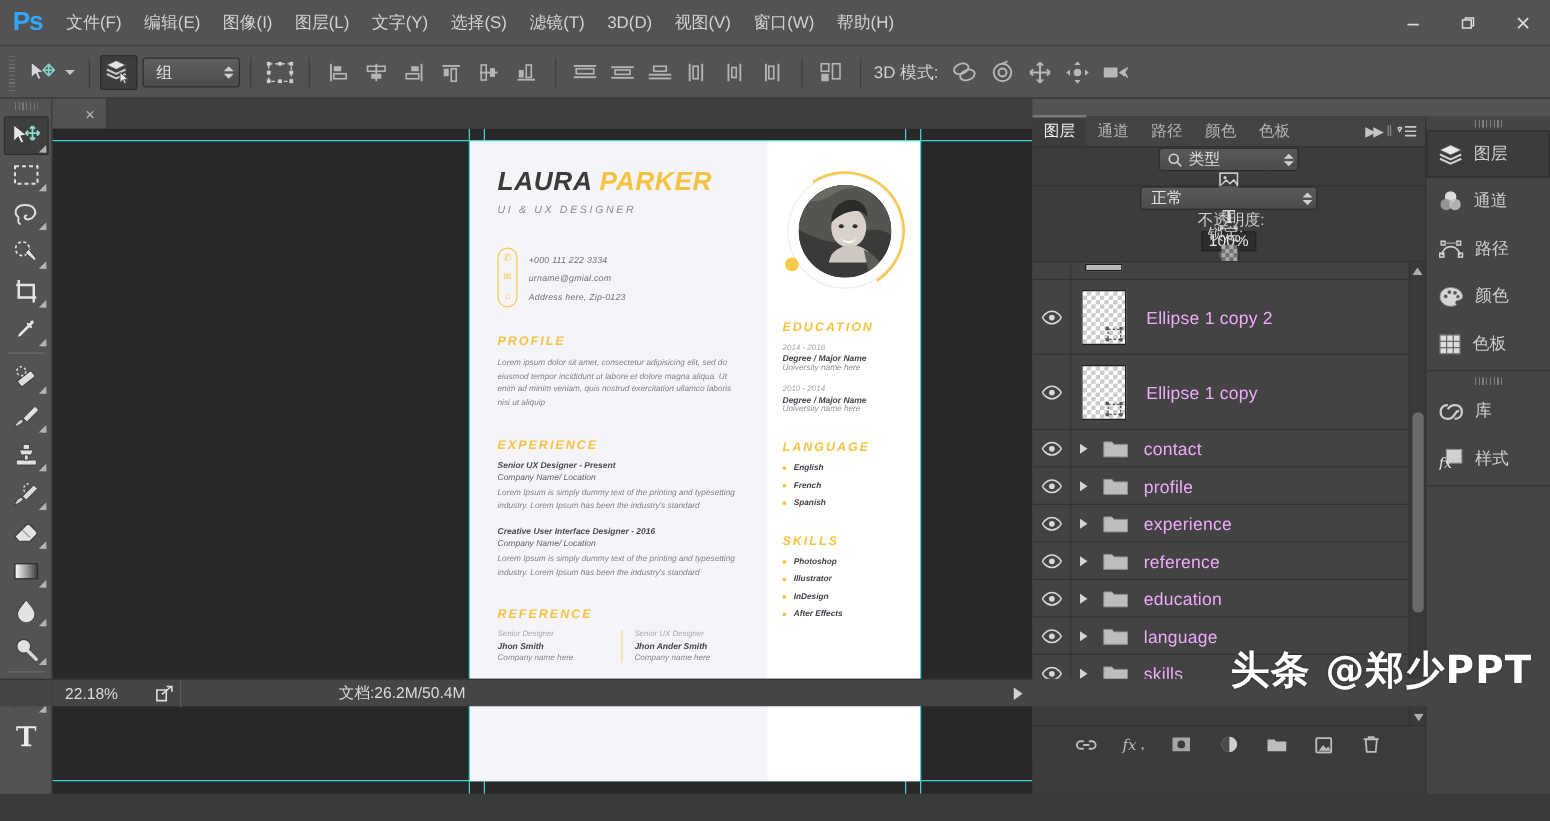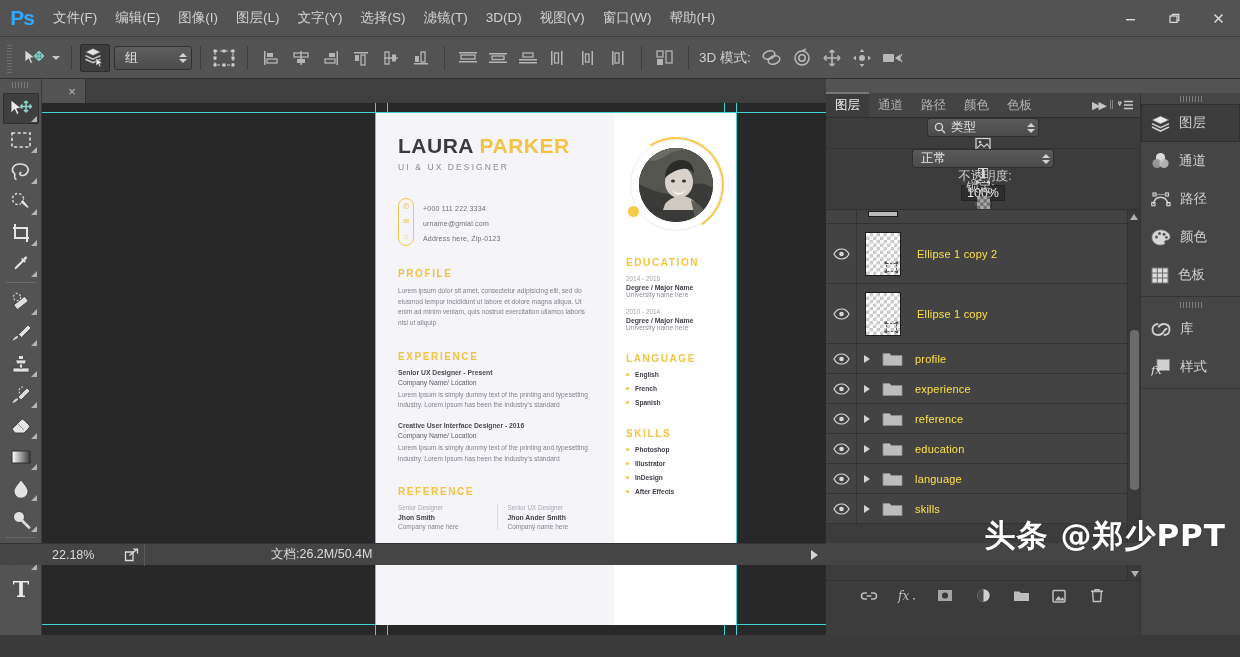--- a/index.html
+++ b/index.html
@@ -104,21 +104,21 @@
 
   
   .canvas-area {
     position:absolute; left:42px; top:103px; width:784px; height:532px;
     background:#282828; overflow:hidden;
   }
   .guide-h { position:absolute; left:0; width:100%; height:1px; background:#41d4d4; }
   .guide-v { position:absolute; top:0; height:100%; width:1px; background:#41d4d4; }
   .doc-paper {
     position:absolute; left:334px; top:10px; width:360px; height:512px;
-    background:#f7f7fb; display:flex; overflow:hidden;
+    background:#f7f7fb; display:flex; overflow:hidden;font-style:italic;
   }
 
   
   .rz-left { width:238px; background:#f4f4f9; padding:22px 18px 0 22px; }
   .rz-right { width:122px; background:#ffffff; padding:22px 10px 0 12px; }
   .rz-name { font-size:21px; font-weight:bold; letter-spacing:.5px; line-height:1; color:#3b3b3b; }
   .rz-name .last { color:#f5c342; font-weight:bold; }
   .rz-sub { font-size:8.5px; letter-spacing:2.1px; color:#8a8a93; margin-top:6px; }
   .rz-contact { margin-top:26px; display:flex; gap:9px; }
   .rz-icons {
@@ -197,21 +197,21 @@
   .lock-ic { width:24px; height:22px; display:flex; align-items:center; justify-content:center; color:#b9b9b9; }
   .rp-divider { height:1px; background:#343434; }
 
   
   .layers {
     position:relative; height:371px; background:#3c3c3c; overflow:hidden;
     border-top:1px solid #323232;
   }
   .layer-row {
     display:flex; align-items:center; height:30px; border-bottom:1px solid #333;
-    background:#434343; color:#fde047; font-size:11px;
+    background:#434343; color:#f0abfc; font-size:14px;
   }
   .layer-row.tall { height:60px; }
   .eye-cell {
     width:31px; height:100%; display:flex; align-items:center; justify-content:center;
     border-right:1px solid #353535; flex:none;
   }
   .tri-cell { width:20px; display:flex; align-items:center; justify-content:center; flex:none; }
   .tri {
     width:0;height:0;border-top:4.5px solid transparent;border-bottom:4.5px solid transparent;
     border-left:6px solid #d4d4d4;
@@ -979,20 +979,37 @@
               </svg>
             </div>
             <div class="tri-cell">
               <span class="tri"></span>
             </div>
             <div class="folder-ic">
               <svg width="21" height="16" viewBox="0 0 21 16">
                 <path d="M1 2.5 h6.6 l1.7 2 H20 V14.5 H1 Z" fill="#bdbdbd" stroke="#8d8d8d" stroke-width=".8"></path>
               </svg>
             </div>
+            <div class="layer-name">contact</div>
+          </div>
+          <div class="layer-row">
+            <div class="eye-cell">
+              <svg width="17" height="12" viewBox="0 0 17 12">
+                <path d="M8.5 1 C3.5 1 1 6 1 6 s2.5 5 7.5 5 S16 6 16 6 S13.5 1 8.5 1 Z" fill="none" stroke="#d8d8d8" stroke-width="1.2"></path>
+                <circle cx="8.5" cy="6" r="2.3" fill="#d8d8d8"></circle>
+              </svg>
+            </div>
+            <div class="tri-cell">
+              <span class="tri"></span>
+            </div>
+            <div class="folder-ic">
+              <svg width="21" height="16" viewBox="0 0 21 16">
+                <path d="M1 2.5 h6.6 l1.7 2 H20 V14.5 H1 Z" fill="#bdbdbd" stroke="#8d8d8d" stroke-width=".8"></path>
+              </svg>
+            </div>
             <div class="layer-name">profile</div>
           </div>
           <div class="layer-row">
             <div class="eye-cell">
               <svg width="17" height="12" viewBox="0 0 17 12">
                 <path d="M8.5 1 C3.5 1 1 6 1 6 s2.5 5 7.5 5 S16 6 16 6 S13.5 1 8.5 1 Z" fill="none" stroke="#d8d8d8" stroke-width="1.2"></path>
                 <circle cx="8.5" cy="6" r="2.3" fill="#d8d8d8"></circle>
               </svg>
             </div>
             <div class="tri-cell">

